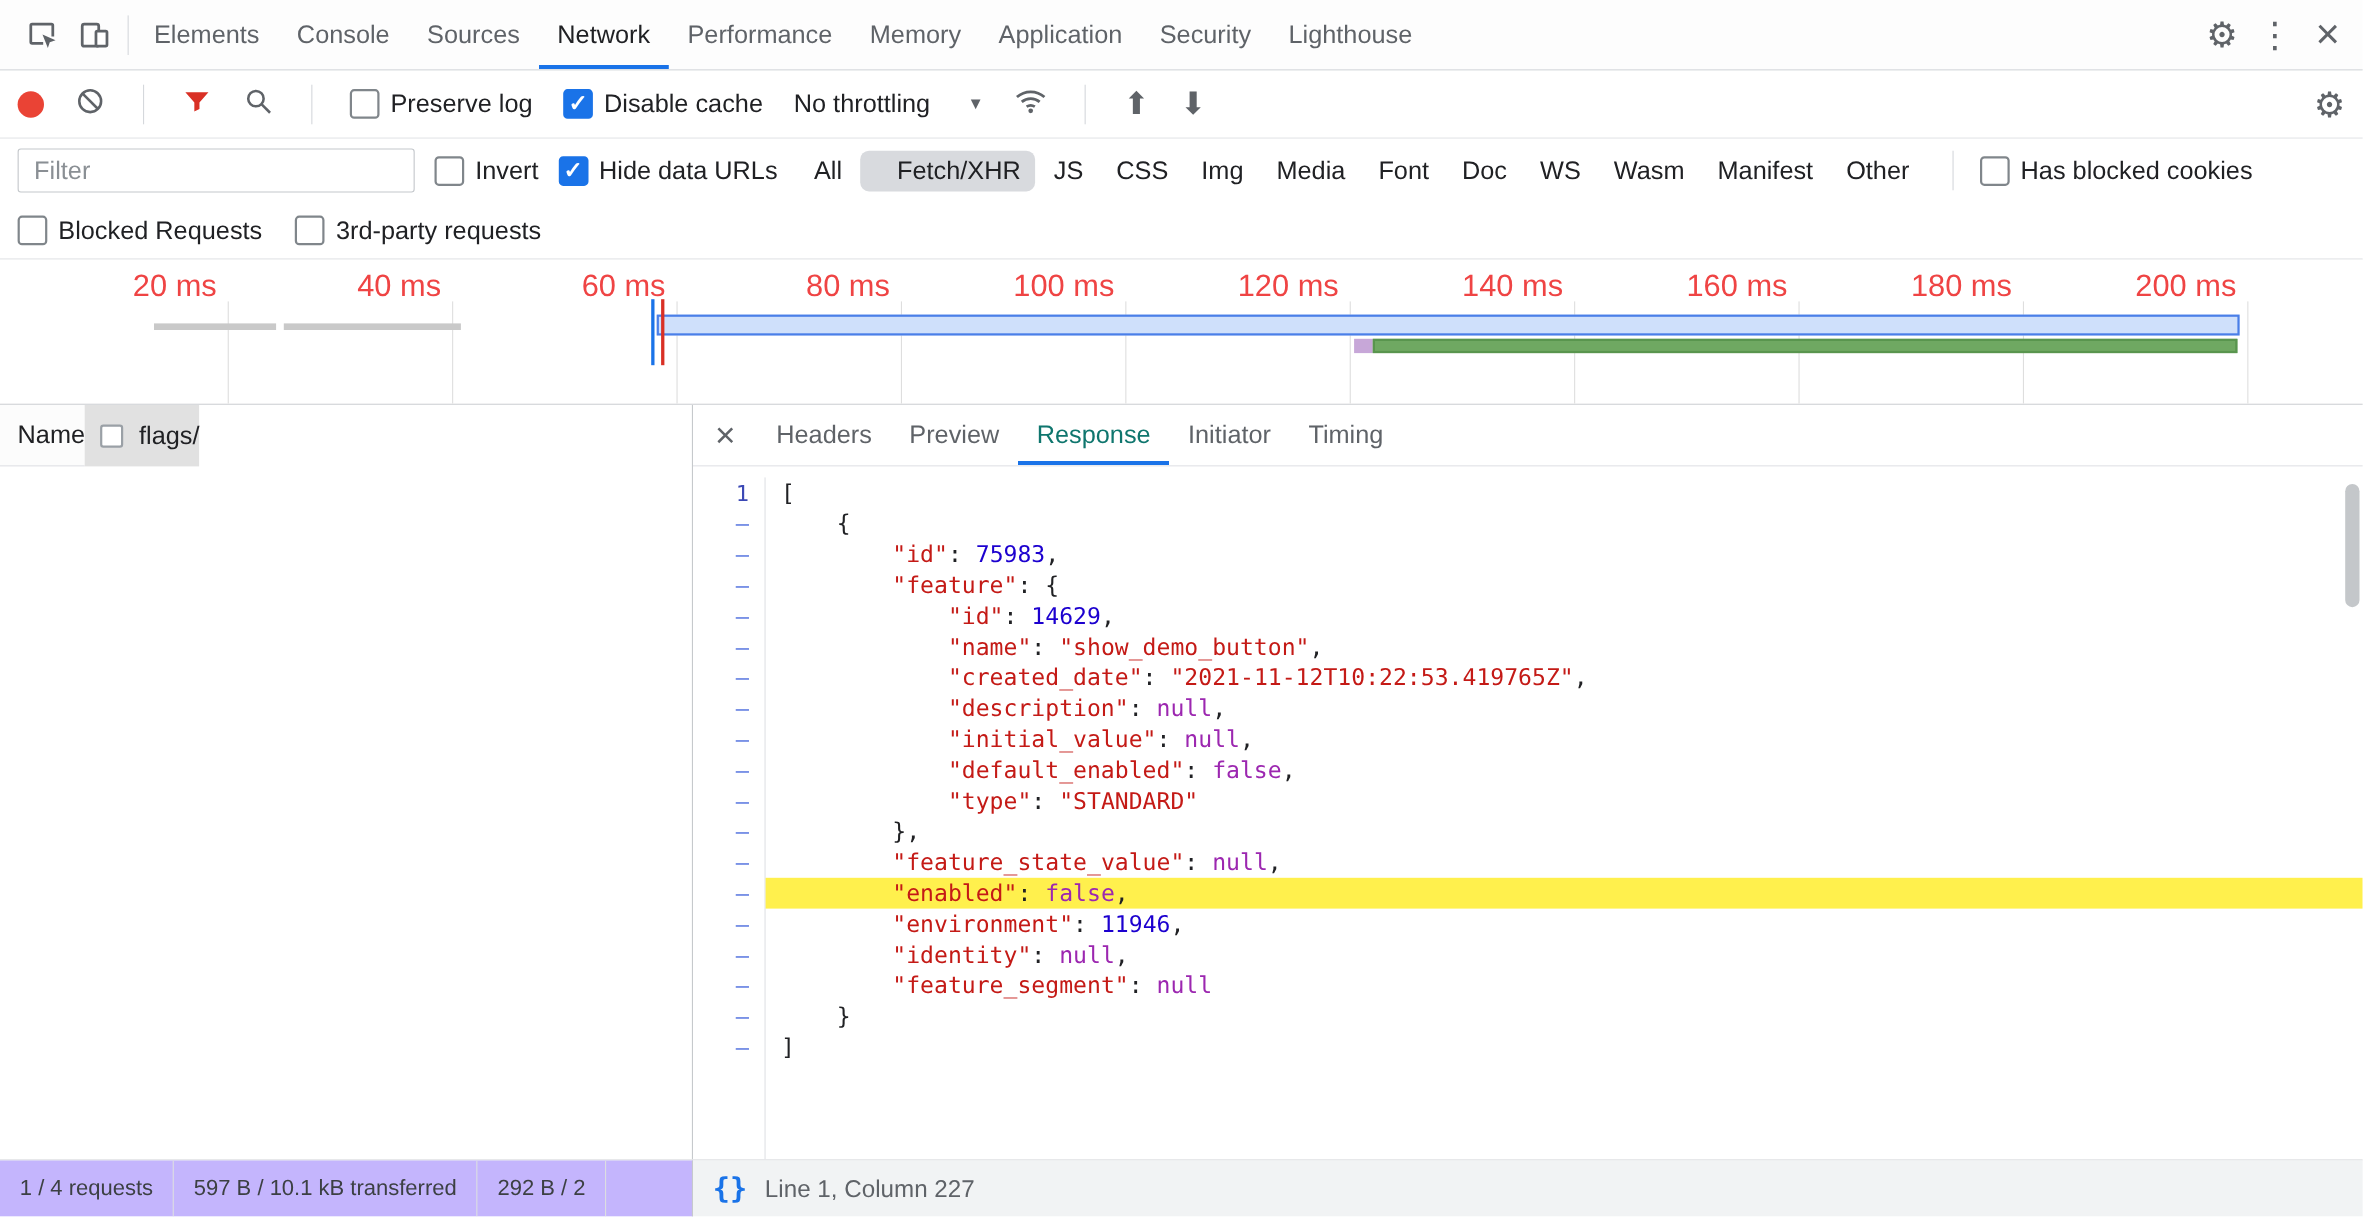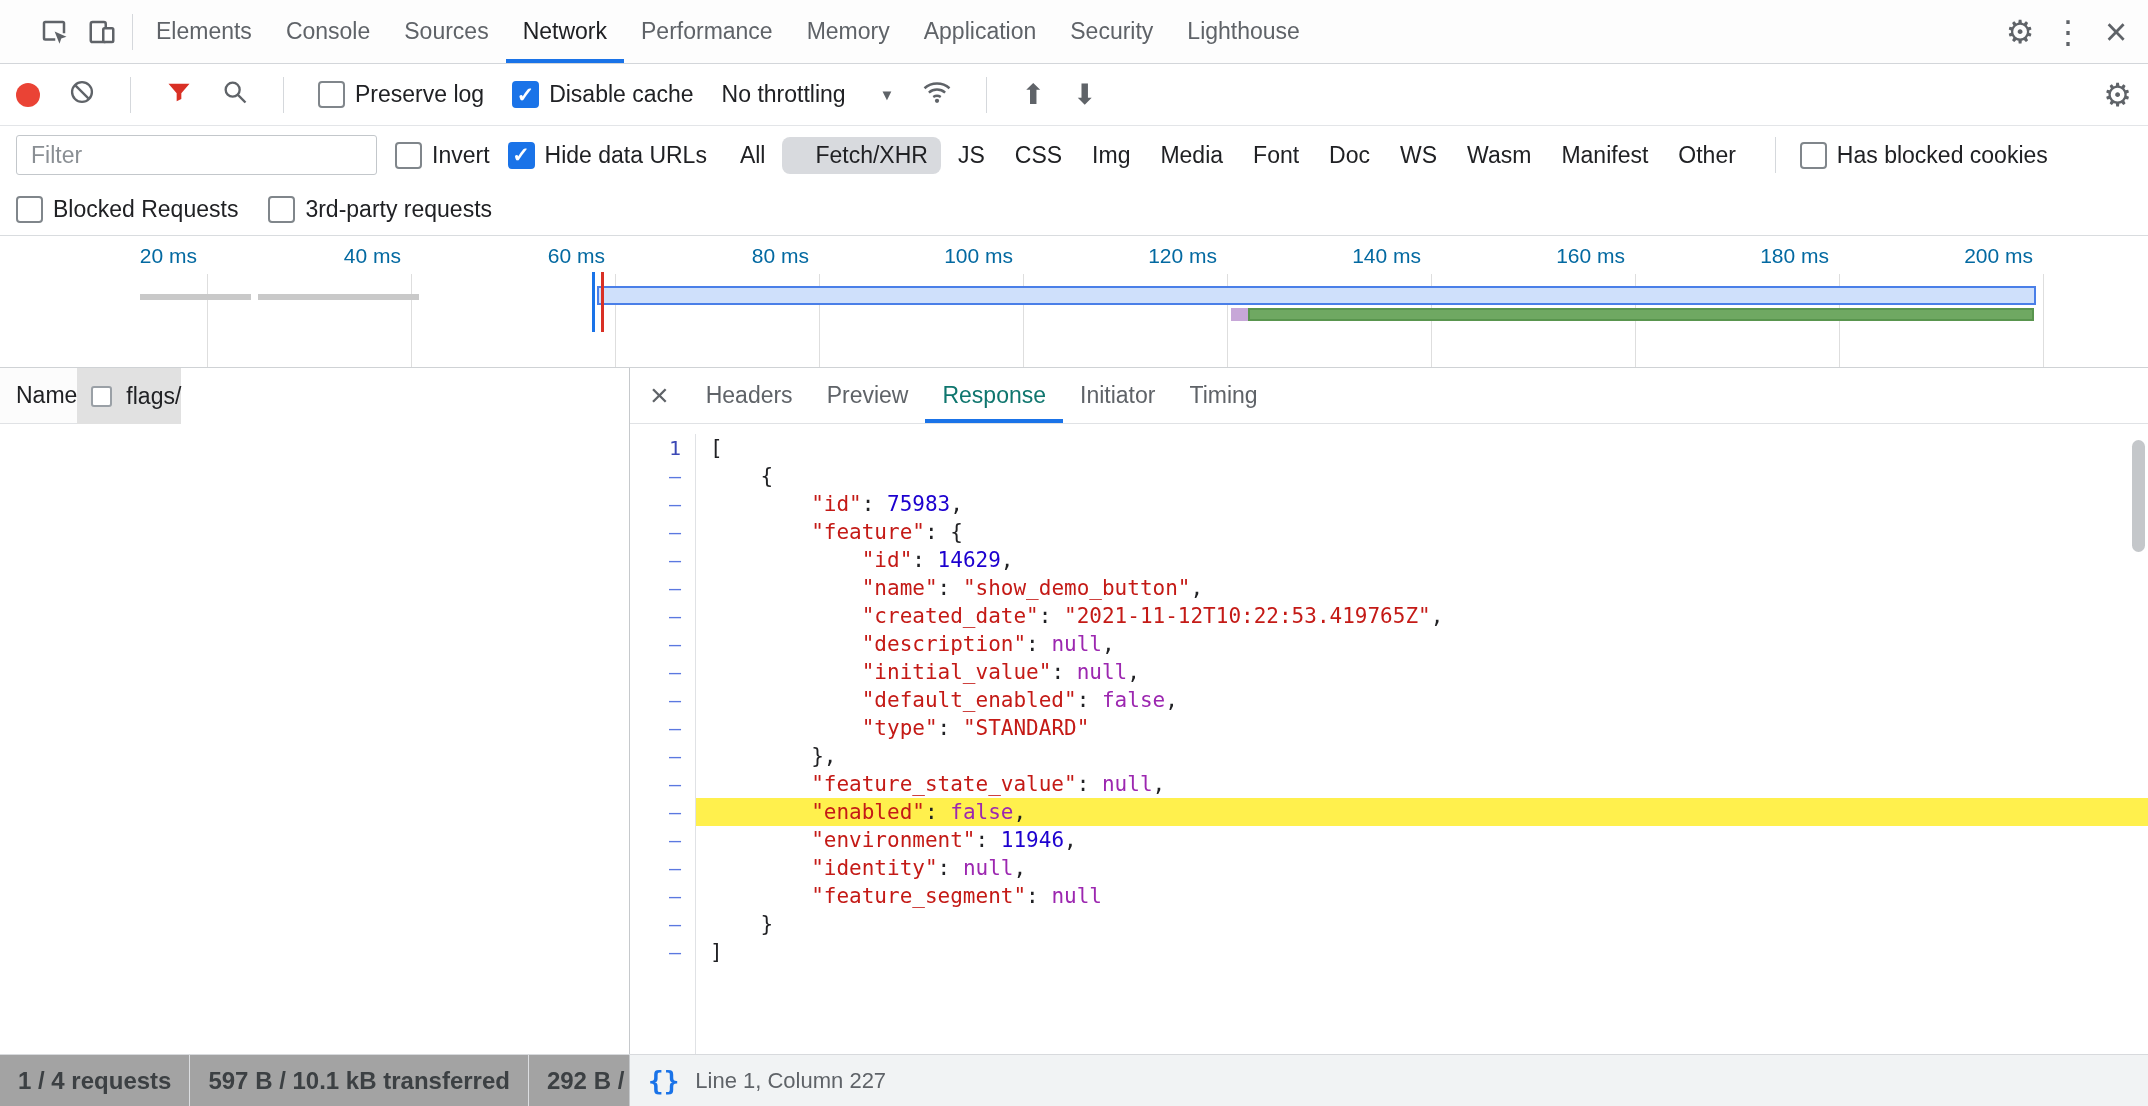--- a/index.html
+++ b/index.html
@@ -5,21 +5,21 @@
   * { box-sizing: border-box; }
   html, body { margin:0; padding:0; overflow:hidden; background:#fff; }
   body {
     width:2148px; height:1106px;
     font-family:"Liberation Sans", sans-serif;
     font-size:23px; color:#202124;
   }
   .devtools { width:2148px; height:1106px; display:flex; flex-direction:column; background:#fff; }
 
   
-  .tabbar { height:64px; flex:0 0 64px; display:flex; align-items:center; border-bottom:1px solid #d3d6da; padding-left:30px; background:#fdfdfd; }
+  .tabbar { height:64px; flex:0 0 64px; display:flex; align-items:center; border-bottom:1px solid #d3d6da; padding-left:14px; background:#fdfdfd; }
   .tabbar .icon-btn { display:flex; align-items:center; justify-content:center; width:48px; height:48px; cursor:pointer; }
   .vsep { width:1px; height:36px; background:#d5d8dc; margin:0 6px; flex:0 0 1px; }
   .tab-strip { display:flex; align-items:stretch; height:100%; }
   .main-tab { display:flex; align-items:center; padding:0 17px; color:#5f6368; cursor:pointer; position:relative; }
   .main-tab.active { color:#202124; box-shadow: inset 0 -4px 0 var(--accent); }
   .tabbar-right { margin-left:auto; display:flex; align-items:center; padding-right:8px; }
   .glyph { color:#5f6368; }
   .gear-glyph { font-size:32px; }
   .more-glyph { font-size:32px; letter-spacing:0; }
   .close-glyph { font-size:38px; line-height:1; }
@@ -43,21 +43,21 @@
   .chip-strip { display:flex; align-items:center; }
   .chip { padding:5px 13px; margin:0 2px; border-radius:8px; color:#202124; cursor:pointer; white-space:nowrap; }
   .chip.active { background:#d8dade;padding-left:33px; }
 
   
   .filter-row2 { height:52px; flex:0 0 52px; display:flex; align-items:center; gap:30px; padding:0 16px; border-bottom:1px solid #d9dcdf; }
 
   
   .overview { height:132px; flex:0 0 132px; position:relative; border-bottom:1px solid #cfd2d5; background:#fff; overflow:hidden; }
   .gridline { position:absolute; top:38px; bottom:0; width:1px; background:#dedede; }
-  .tick-label { position:absolute; top:8px; width:150px; text-align:right; font-size:21px; color:#0369a1; }
+  .tick-label { position:absolute; top:8px; width:150px; text-align:right; font-size:28px; color:#ef4444; }
   .ov-bar { position:absolute; }
   .ov-line { position:absolute; top:36px; height:60px; width:3px; }
 
   
   .main { flex:1 1 auto; display:flex; min-height:0; }
   .left-panel { width:630px; flex:0 0 630px; border-right:1px solid #c6c9cc; display:flex; min-height:0; }
   .panel-header { height:56px; flex:0 0 56px; display:flex; align-items:center; padding-left:16px; border-bottom:1px solid #e0e2e5; color:#202124; background:#fcfcfc; }
   .req-row { height:56px; display:flex; align-items:center; gap:14px; padding-left:14px; cursor:pointer; }
   .req-row.selected { background:var(--selected-row); }
   .file-icon { width:21px; height:21px; border:2px solid #9aa0a6; border-radius:3px; background:#fff; flex:0 0 21px; }
@@ -78,21 +78,21 @@
   .code-line.hl { background:var(--highlight-yellow); }
   .tk-p { color:#202124; }
   .tk-k { color:var(--token-key); }
   .tk-s { color:var(--token-string); }
   .tk-n { color:var(--token-number); }
   .tk-a { color:var(--token-atom); }
   .scroll-thumb { position:absolute; right:3px; top:16px; width:13px; height:112px; background:#c4c7ca; border-radius:7px; }
 
   
   .statusbar { height:52px; flex:0 0 52px; display:flex; border-top:1px solid #d8dadd; }
-  .status-left { width:630px; flex:0 0 630px; display:flex; align-items:stretch; overflow:hidden; white-space:nowrap; border-right:1px solid #c6c9cc; background:#a3a3a3; color:#3c4043; font-size:24px;font-weight:bold; }
+  .status-left { width:630px; flex:0 0 630px; display:flex; align-items:stretch; overflow:hidden; white-space:nowrap; border-right:1px solid #c6c9cc; background:#c4b5fd; color:#3c4043; font-size:20px; }
   .status-item { display:flex; align-items:center; padding:0 18px; border-right:1px solid #dcdee1; }
   .status-right { flex:1 1 auto; background:#f1f3f4; display:flex; align-items:center; gap:16px; padding-left:18px; color:#5f6368; font-size:22px; }
   .braces-icon { color:var(--accent); font-weight:bold; font-size:26px; font-family:"DejaVu Sans Mono", monospace; cursor:pointer; }
 </style>
 </head>
 <body>
 
 <div class="devtools">
 
   <div class="tabbar">

